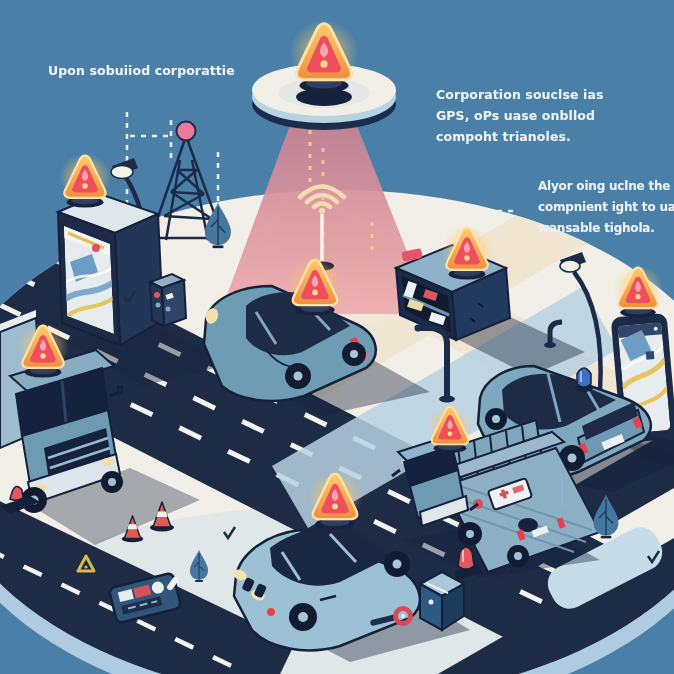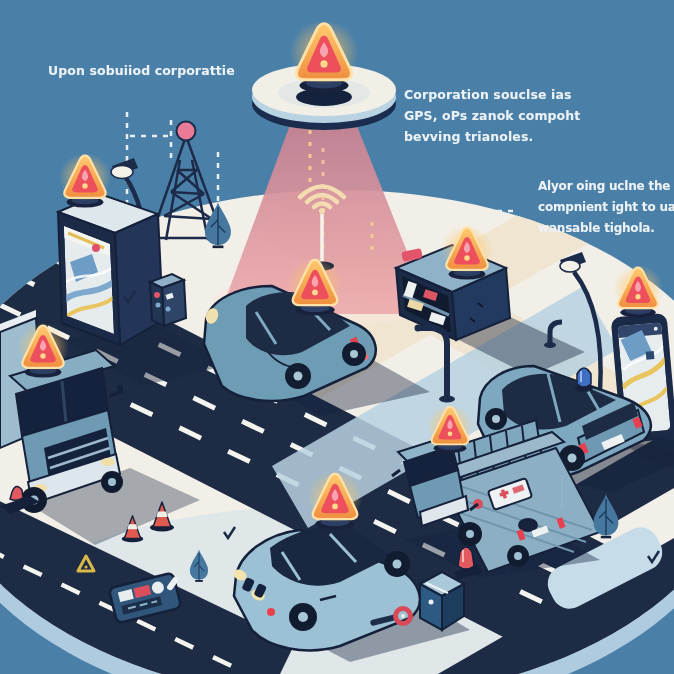--- a/index.html
+++ b/index.html
@@ -2,21 +2,21 @@
 <html><head>
 <meta charset="utf-8">
 <style>
   html,body{margin:0;padding:0;background:#27415c;}
   .stage{position:relative;width:674px;height:674px;overflow:hidden;background:#4a80a8;
          font-family:"DejaVu Sans","Liberation Sans",sans-serif;}
   .stage svg{position:absolute;left:0;top:0;}
   .note{position:absolute;color:#ecf2f5;font-weight:700;font-size:12.5px;line-height:21px;
         letter-spacing:.1px;text-shadow:0 0 1px rgba(255,255,255,.2);white-space:nowrap;}
   #note1{left:48px;top:60px;}
-  #note2{left:404px;top:84px;}
+  #note2{left:436px;top:84px;}
   #note3{left:538px;top:176px;font-size:12px;letter-spacing:-.2px;}
 </style>
 </head>
 <body>
 
 <div class="stage">
 <svg width="674" height="674" viewBox="0 0 674 674">
   <defs>
     <linearGradient id="triGrad" x1="0" y1="0" x2="0" y2="1">
       <stop offset="0" stop-color="#ffc96e"></stop>
@@ -377,21 +377,21 @@
     <path d="M498,573 l4,6 l7,-11"></path>
     <path d="M648,556 l4,6 l7,-11"></path>
   </g>
 </svg>
 
   <div class="note" id="note1">
     <div>Upon sobuiiod corporattie</div>
   </div>
   <div class="note" id="note2">
     <div>Corporation souclse ias</div>
-    <div>GPS, oPs zanok compoht</div>
-    <div>bevving trianoles.</div>
+    <div>GPS, oPs uase onbllod</div>
+    <div>compoht trianoles.</div>
   </div>
   <div class="note" id="note3">
     <div>Alyor oing uclne the</div>
     <div>compnient ight to uase</div>
     <div>wansable tighola.</div>
   </div>
 </div>
 
 </body></html>

